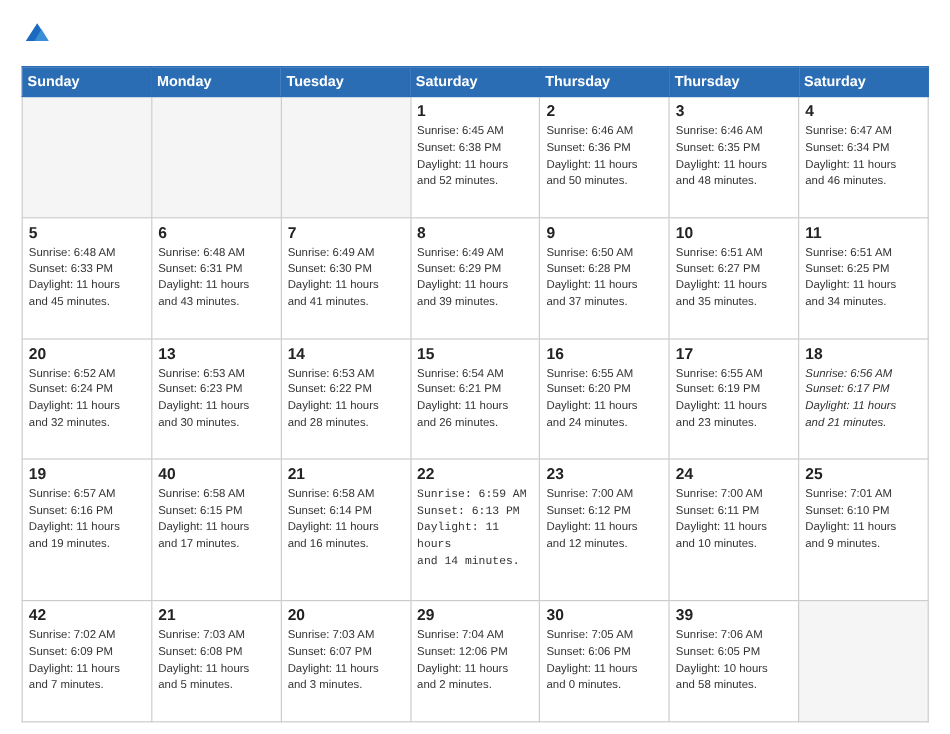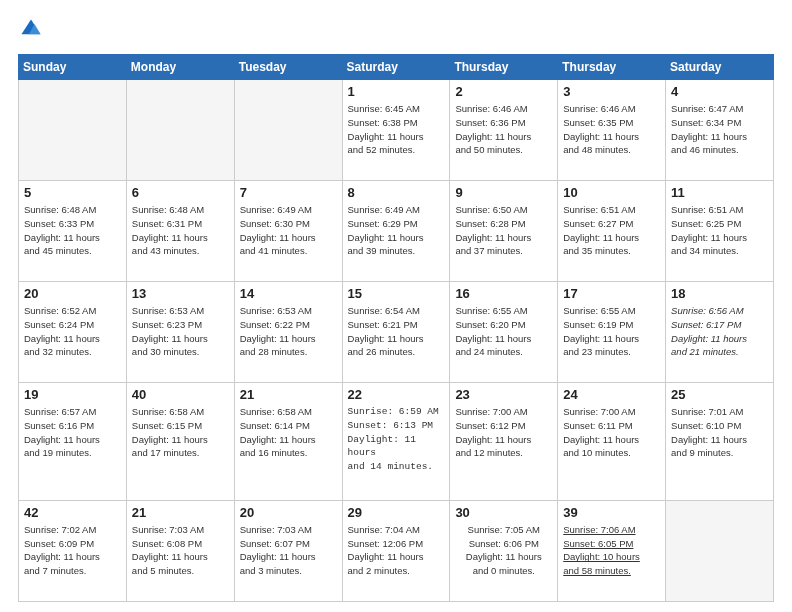--- a/index.html
+++ b/index.html
@@ -345,28 +345,28 @@
           </td>
           <td>
             <div class="day-number">29</div>
             <div class="day-info" style="white-space: pre-line;">Sunrise: 7:04 AM
 Sunset: 12:06 PM
 Daylight: 11 hours
 and 2 minutes.</div>
           </td>
           <td>
             <div class="day-number">30</div>
-            <div class="day-info" style="white-space: pre-line; text-align: center;">Sunrise: 7:05 AM
+            <div class="day-info" style="white-space: pre-line;">Sunrise: 7:05 AM
 Sunset: 6:06 PM
 Daylight: 11 hours
 and 0 minutes.</div>
           </td>
           <td>
             <div class="day-number">39</div>
-            <div class="day-info" style="white-space: pre-line; text-decoration: underline;">Sunrise: 7:06 AM
+            <div class="day-info" style="white-space: pre-line;">Sunrise: 7:06 AM
 Sunset: 6:05 PM
 Daylight: 10 hours
 and 58 minutes.</div>
           </td>
           <td class="empty"></td>
         </tr>
       </tbody>
   </table>
 </div>
 

